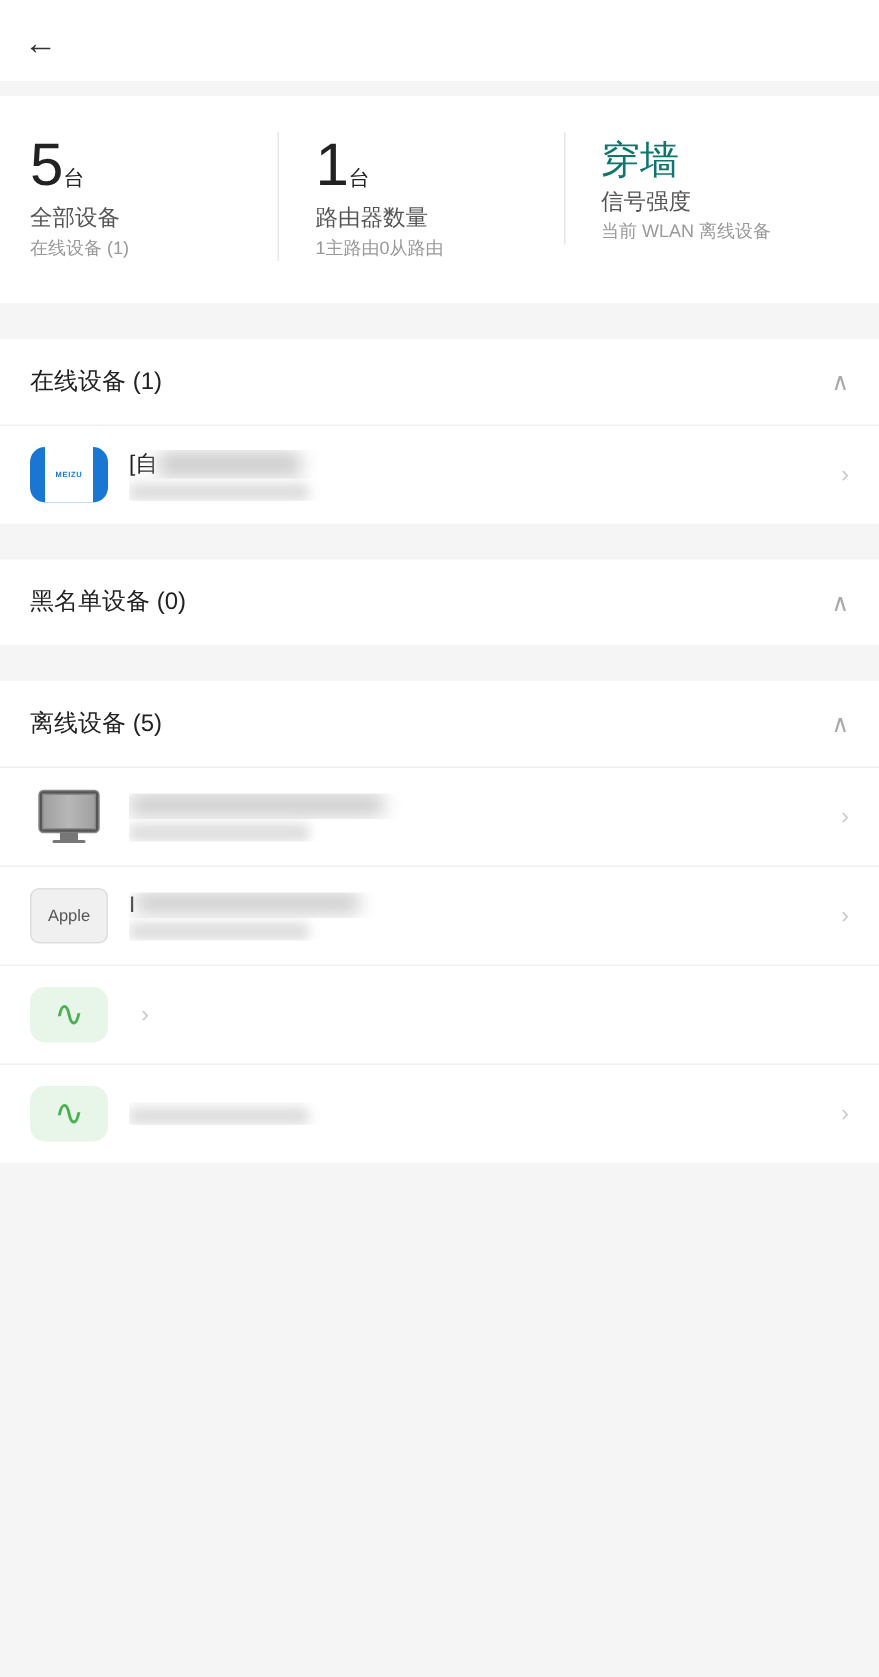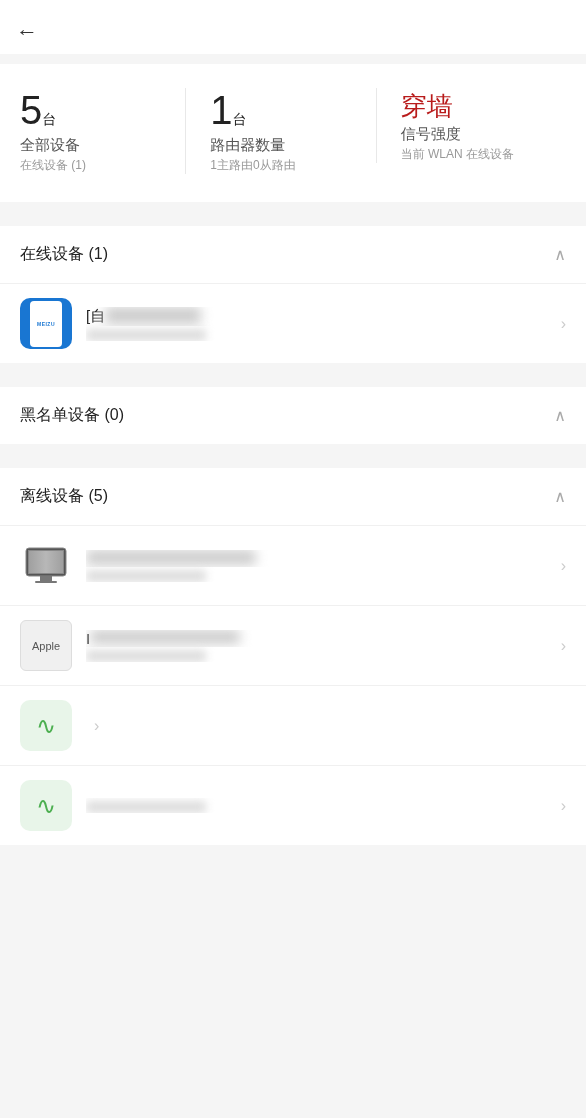--- a/index.html
+++ b/index.html
@@ -54,21 +54,21 @@
 
     .stat-number {
       font-size: 40px;
       font-weight: 400;
       color: #222;
       line-height: 1.1;
     }
 
     .stat-number.green {
       font-size: 26px;
-      color: #b91c1c;
+      color: #0f766e;
       font-weight: 500;
       margin-top: 4px;
     }
 
     .stat-unit {
       font-size: 14px;
       color: #222;
       display: inline;
     }
 
@@ -113,21 +113,21 @@
       align-items: center;
       padding: 14px 20px;
       border-top: 1px solid #f0f0f0;
       cursor: pointer;
       background: #fff;
       position: relative;
     }
 
     .device-icon {
       width: 52px;
-      height: 51px;
+      height: 37px;
       border-radius: 8px;
       display: flex;
       align-items: center;
       justify-content: center;
       margin-right: 14px;
       flex-shrink: 0;
       overflow: hidden;
     }
 
     .device-icon.meizu {
@@ -265,21 +265,21 @@
     </div>
     <span class="stat-label">路由器数量</span>
     <span class="stat-sublabel">1主路由0从路由</span>
   </div>
 
   <div class="stat-item">
     <div class="stat-row">
       <span class="stat-number green">穿墙</span>
     </div>
     <span class="stat-label">信号强度</span>
-    <span class="stat-sublabel">当前 WLAN 在线设备</span>
+    <span class="stat-sublabel">当前 WLAN 离线设备</span>
   </div>
 </div>
 
 <div class="spacer"></div>
 
 <div class="section">
   <div class="section-header">
     <span class="section-title">在线设备 (1)</span>
     <span class="chevron-up">∧</span>
   </div>

